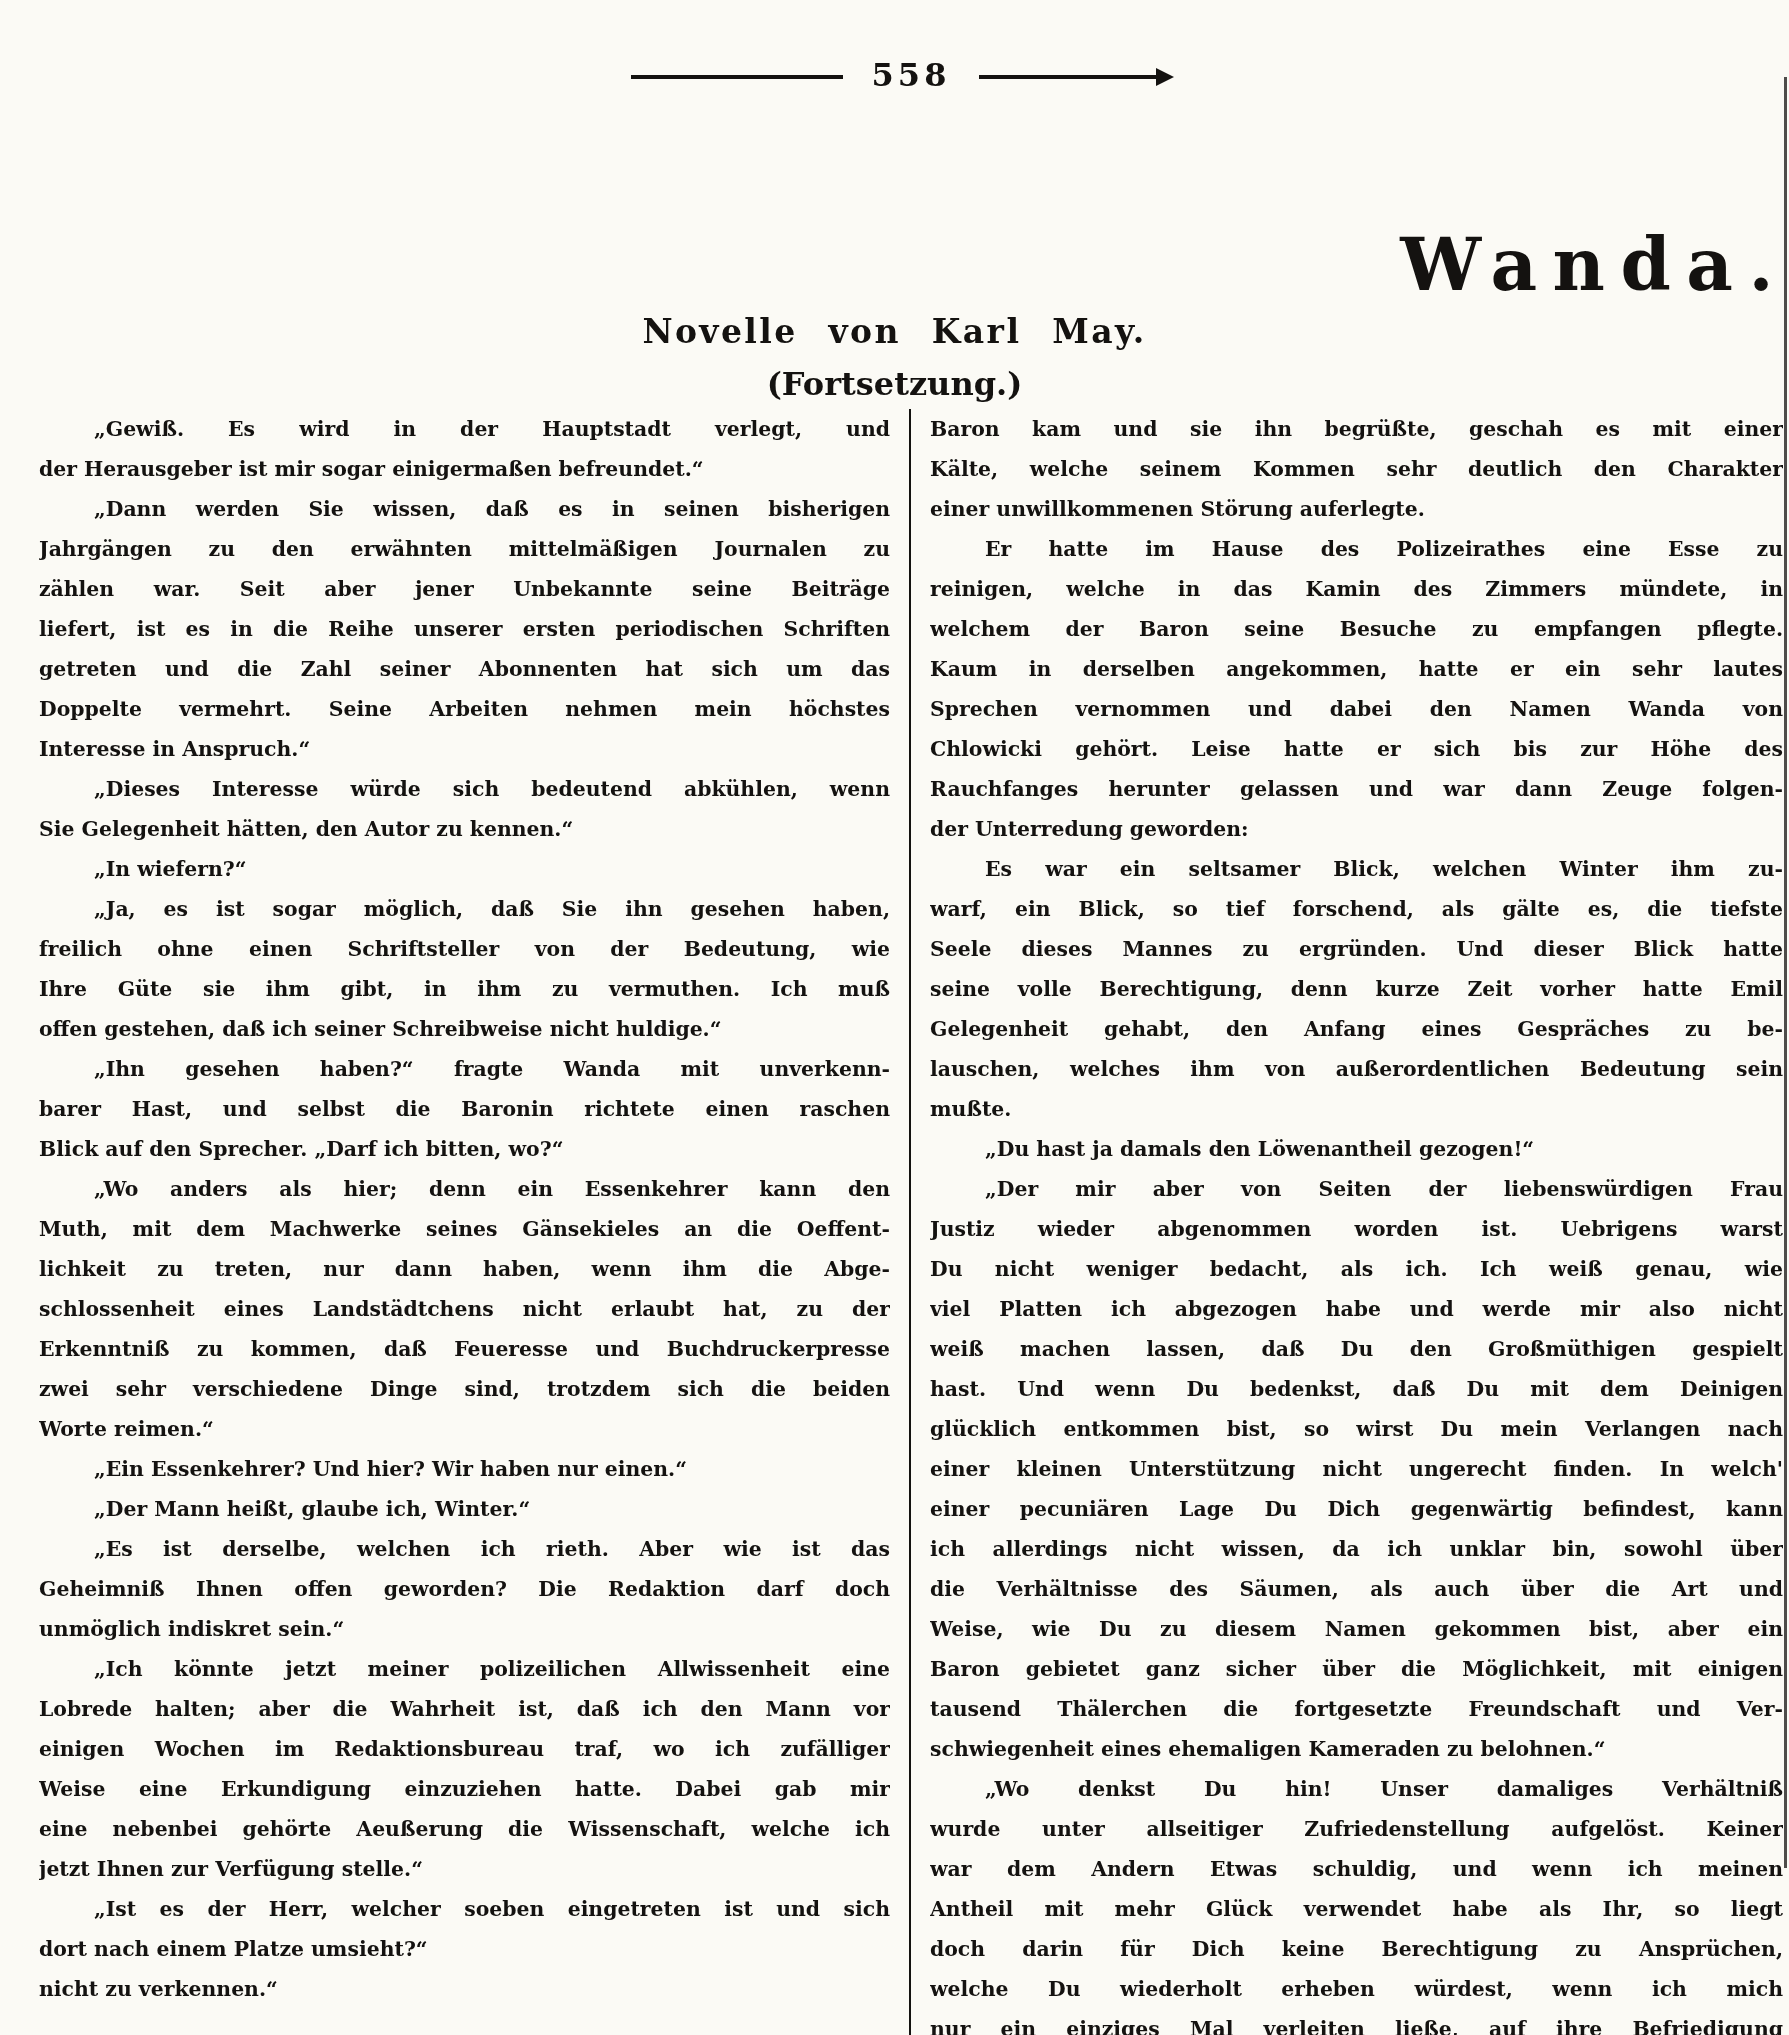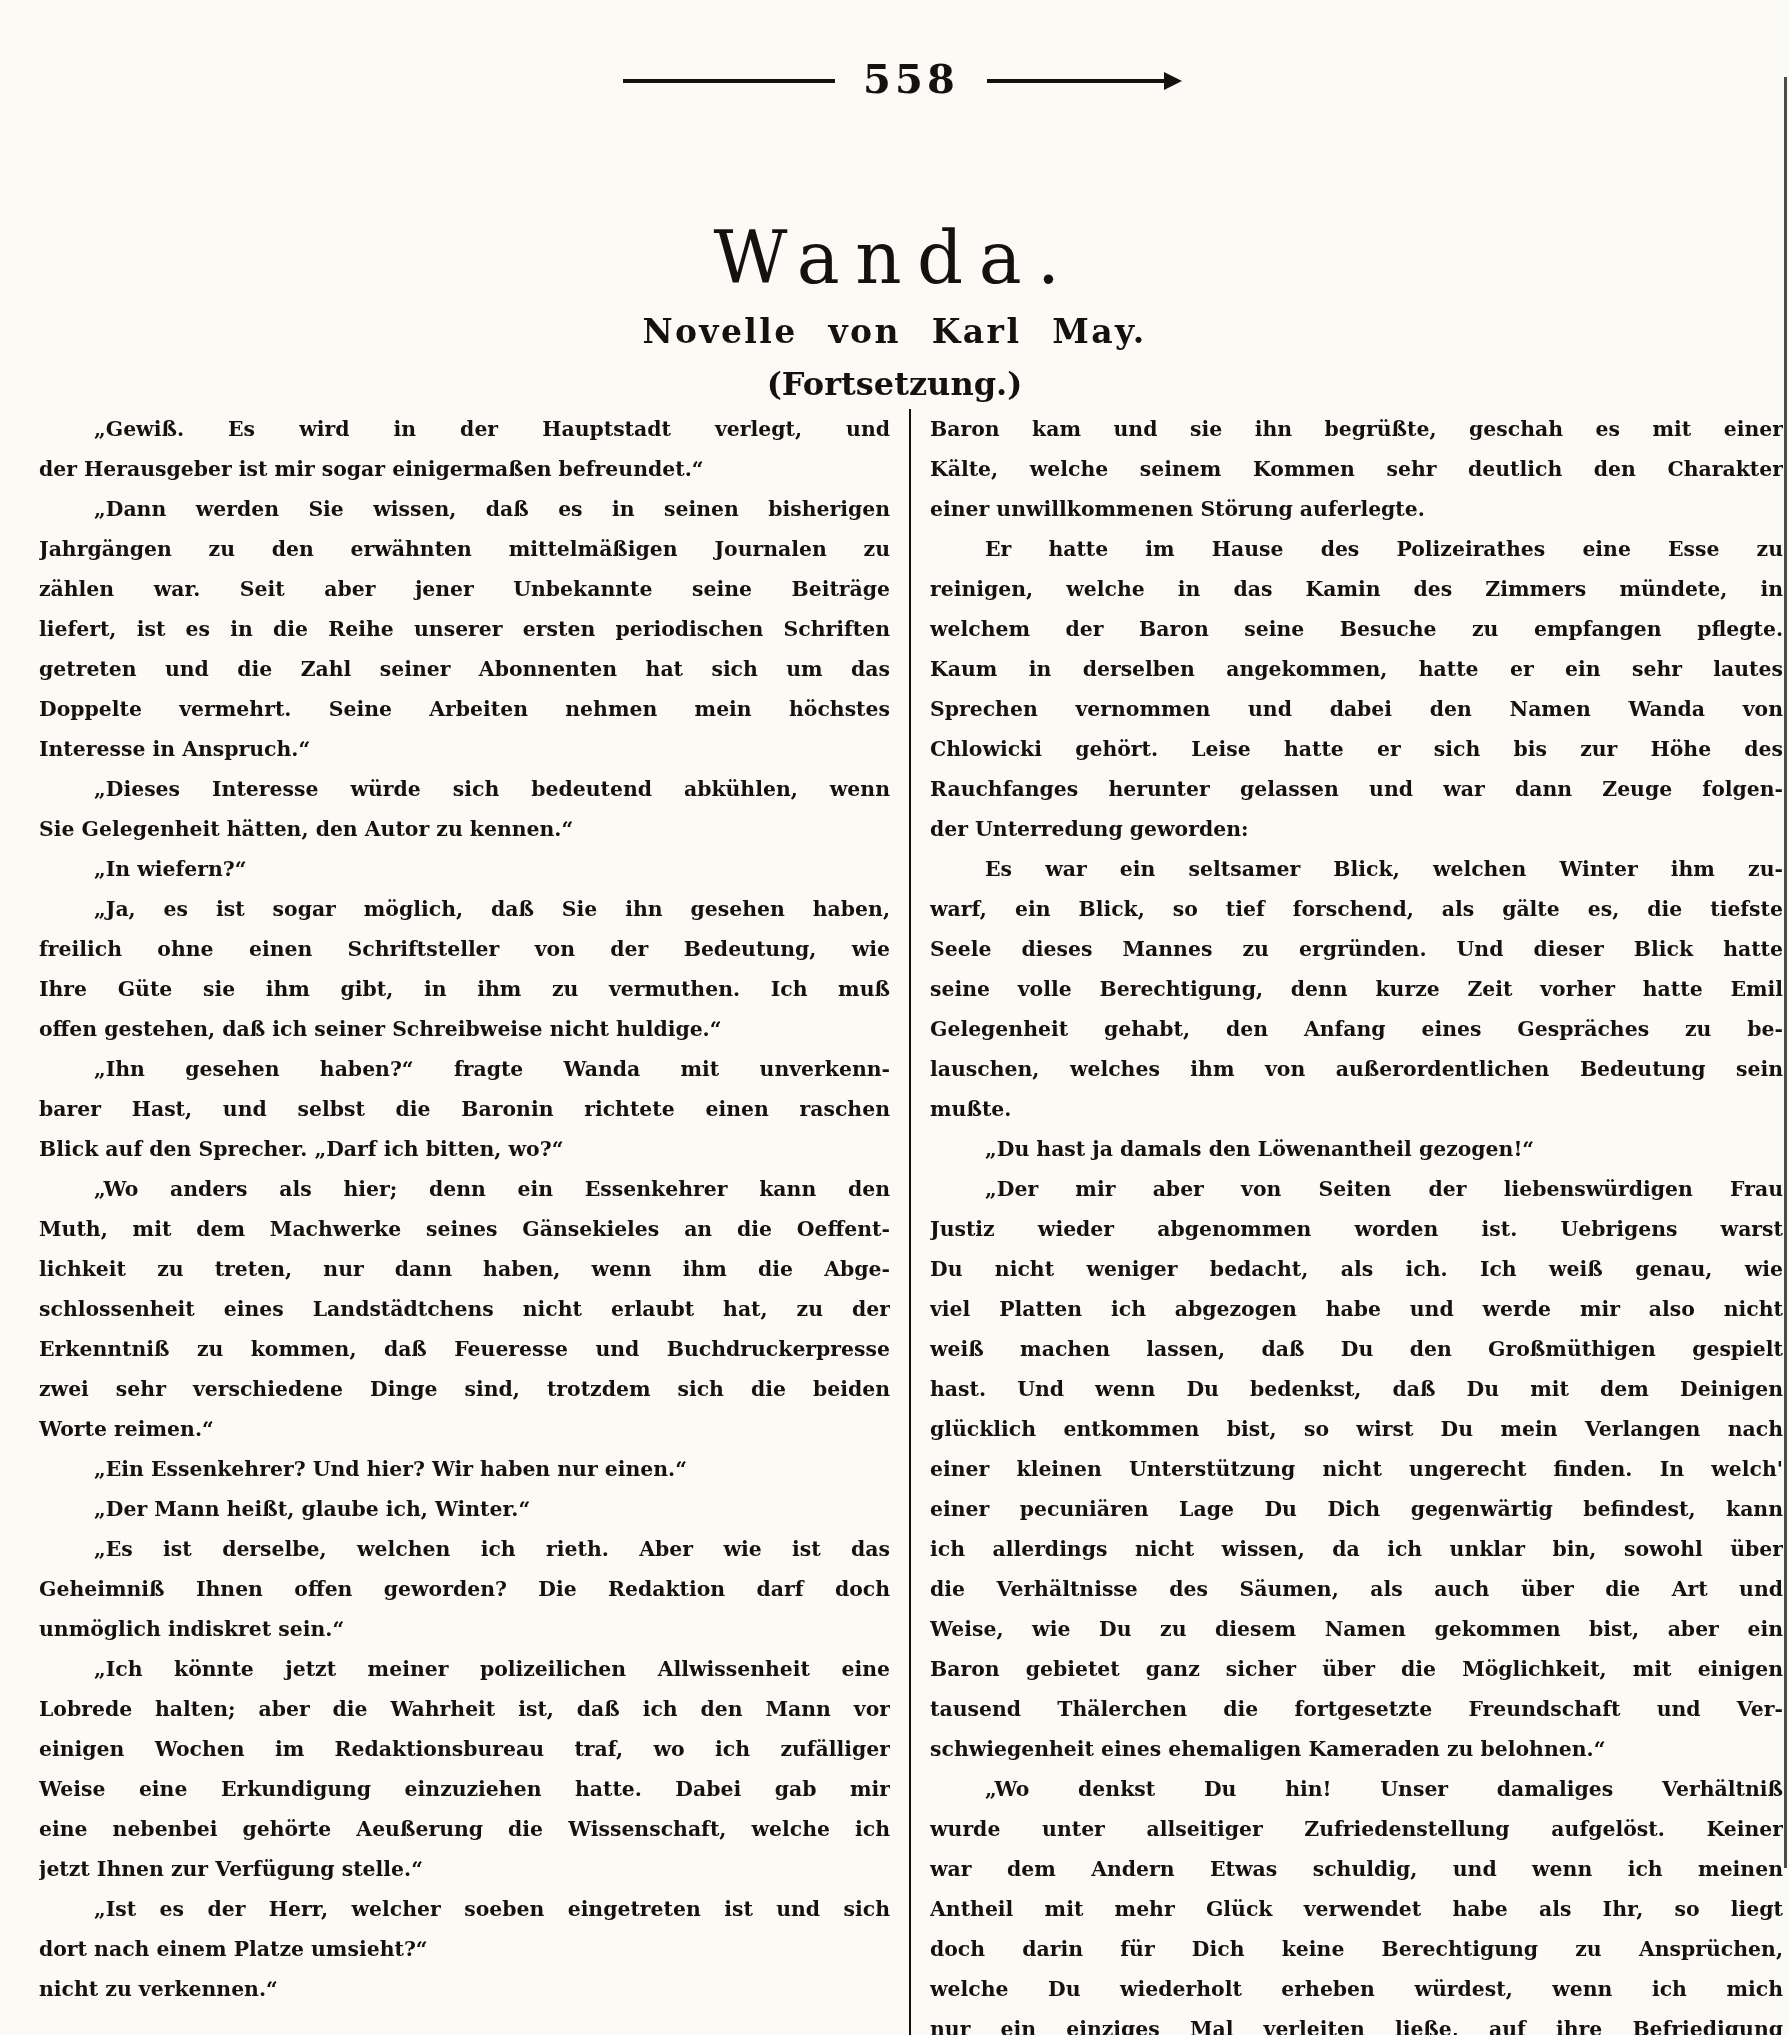--- a/index.html
+++ b/index.html
@@ -23,27 +23,27 @@
   .h-rule{height:4.1px;background:var(--ink);}
   .h-rule.left{width:212px;}
   .h-rule.right{width:179px;position:relative;}
   .h-rule.right::after{
     content:"";position:absolute;right:-15.5px;top:-7px;
     border-left:18px solid var(--ink);
     border-top:9px solid transparent;
     border-bottom:9px solid transparent;
   }
   .page-number{
-    font-size:40px;font-weight:bold;letter-spacing:4.1px;line-height:1;
+    font-size:32px;font-weight:bold;letter-spacing:4.1px;line-height:1;
     transform:translateY(-2.4px);
   }
   
   .title{
-    position:absolute;top:222px;left:0;width:100%;
-    text-align:center;font-size:72px;font-weight:normal;
+    position:absolute;top:229px;left:0;width:100%;
+    text-align:right;font-size:72px;font-weight:bold;
     letter-spacing:15.5px;line-height:1;
   }
   .byline{
     position:absolute;top:315px;left:0;width:100%;
     text-align:center;font-size:33px;font-weight:bold;
     letter-spacing:2.4px;word-spacing:17px;line-height:1;
   }
   .continuation{
     position:absolute;top:368px;left:0;width:100%;
     text-align:center;font-size:32px;font-weight:bold;line-height:1;

